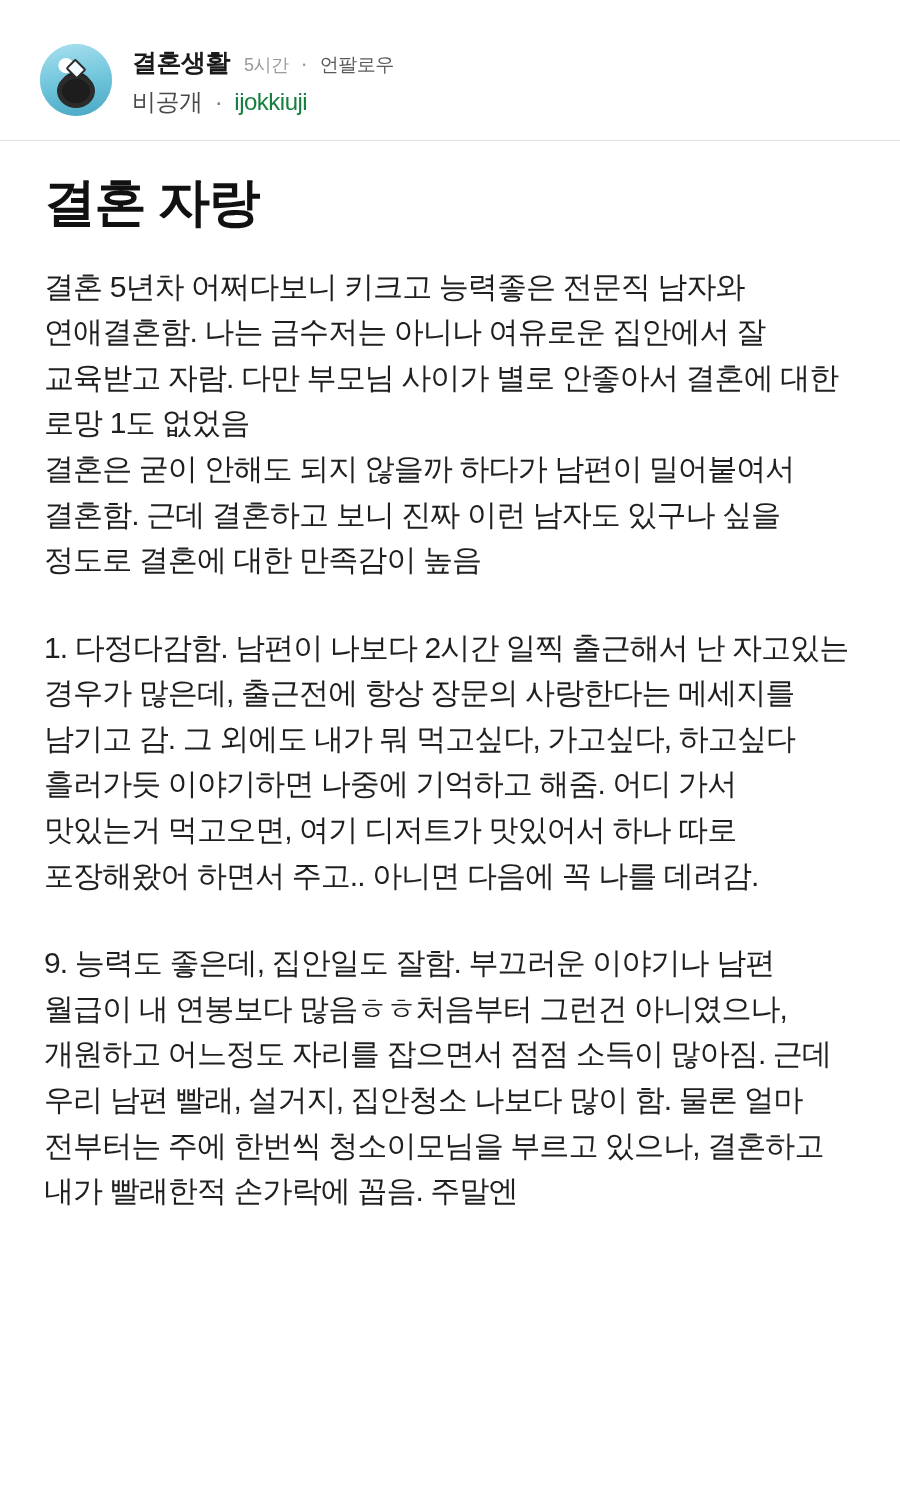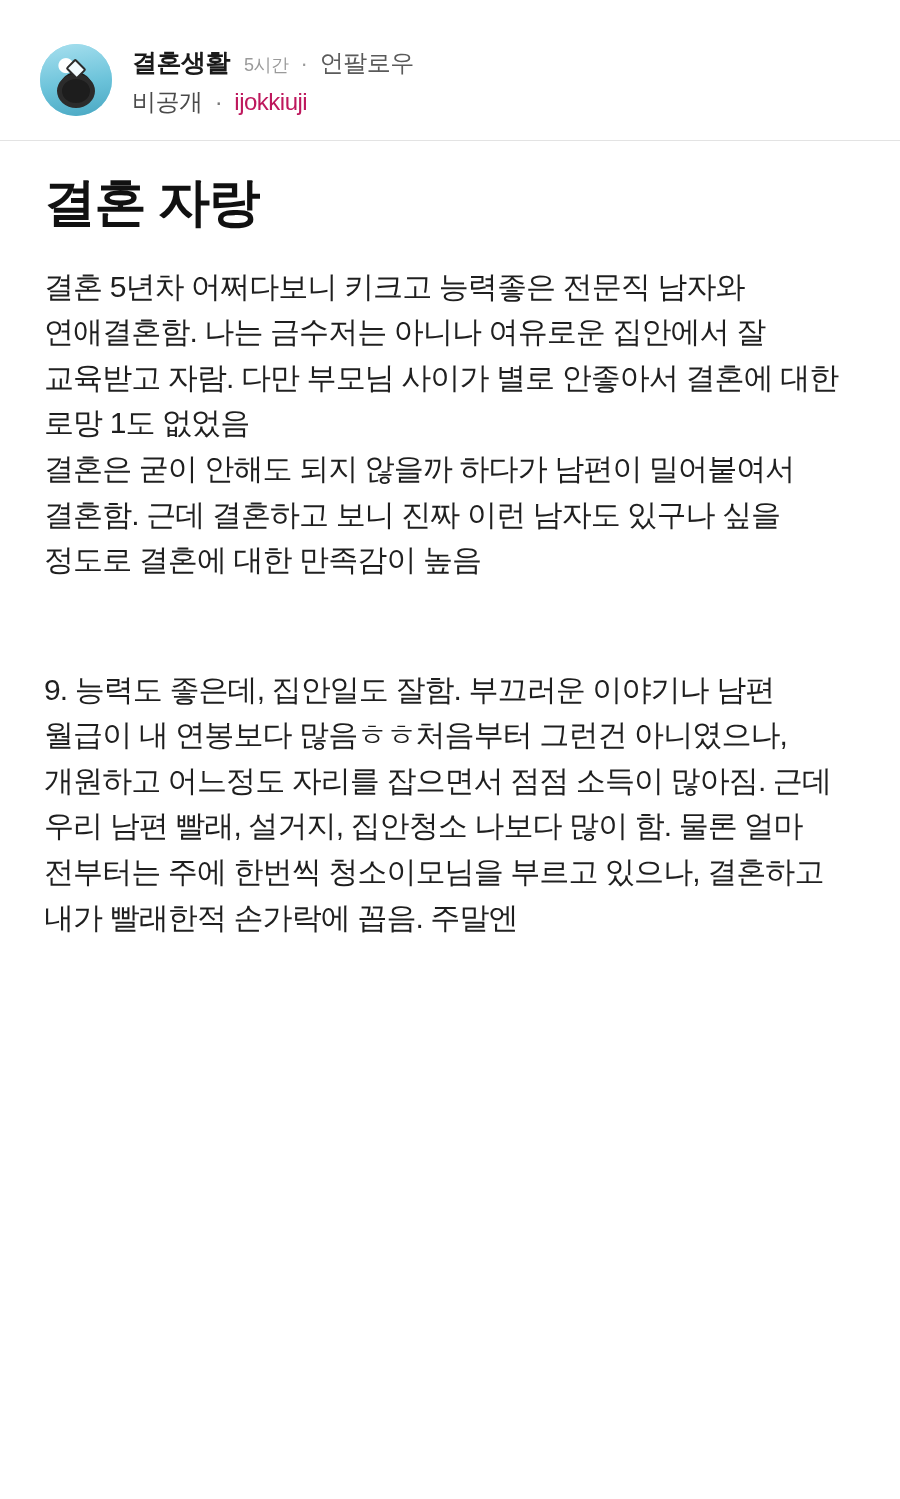--- a/index.html
+++ b/index.html
@@ -92,38 +92,38 @@
     color: #9a9a9a;
     margin-left: 14px;
     letter-spacing: -0.5px;
   }
   .dot-sep {
     font-size: 22px;
     color: #9a9a9a;
     margin: 0 12px;
   }
   .follow-link {
-    font-size: 24px;
+    font-size: 19px;
     color: #5a5a5a;
     font-weight: normal;
     letter-spacing: -0.5px;
     cursor: pointer;
   }
   .header-line2 {
     margin-top: 6px;
     font-size: 24px;
     color: #4a4a4a;
     letter-spacing: -0.5px;
   }
   .header-line2 .meta-dot {
     color: #7a7a7a;
     margin: 0 6px;
   }
   .username {
-    color: #be185d;
+    color: #15803d;
   }
 
   .divider {
     margin: 22px 0 0 0;
     height: 1px;
     background: #e3e3e3;
     width: 100%;
   }
 
   
@@ -182,17 +182,18 @@
   </div>
 
   <div class="divider"></div>
 
   <div class="post-body">
     <h1 class="post-title">결혼 자랑</h1>
 
     <p class="post-paragraph">결혼 5년차 어쩌다보니 키크고 능력좋은 전문직 남자와 연애결혼함. 나는 금수저는 아니나 여유로운 집안에서 잘 교육받고 자람. 다만 부모님 사이가 별로 안좋아서 결혼에 대한 로망 1도 없었음
 결혼은 굳이 안해도 되지 않을까 하다가 남편이 밀어붙여서 결혼함. 근데 결혼하고 보니 진짜 이런 남자도 있구나 싶을 정도로 결혼에 대한 만족감이 높음</p>
     <div class="para-gap"></div>
+    <p class="post-paragraph">1. 다정다감함. 남편이 나보다 2시간 일찍 출근해서 난 자고있는 경우가 많은데, 출근전에 항상 장문의 사랑한다는 메세지를 남기고 감. 그 외에도 내가 뭐 먹고싶다, 가고싶다, 하고싶다 흘러가듯 이야기하면 나중에 기억하고 해줌. 어디 가서 맛있는거 먹고오면, 여기 디저트가 맛있어서 하나 따로 포장해왔어 하면서 주고.. 아니면 다음에 꼭 나를 데려감.</p>
     <div class="para-gap"></div>
     <p class="post-paragraph">9. 능력도 좋은데, 집안일도 잘함. 부끄러운 이야기나 남편 월급이 내 연봉보다 많음ㅎㅎ처음부터 그런건 아니였으나, 개원하고 어느정도 자리를 잡으면서 점점 소득이 많아짐. 근데 우리 남편 빨래, 설거지, 집안청소 나보다 많이 함. 물론 얼마 전부터는 주에 한번씩 청소이모님을 부르고 있으나, 결혼하고 내가 빨래한적 손가락에 꼽음. 주말엔</p>
   </div>
 
 </div>
 
 </body></html>

